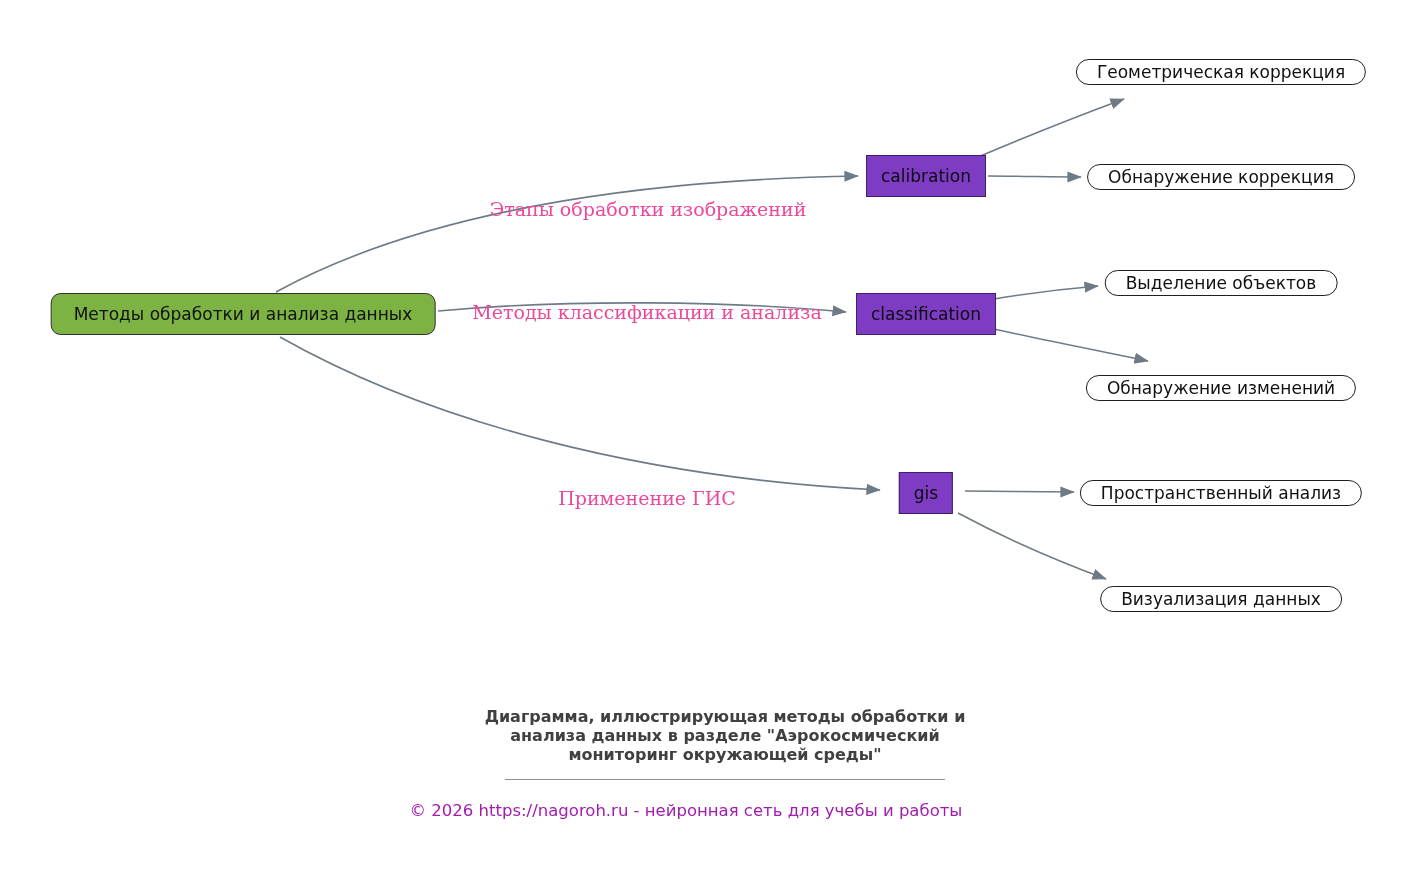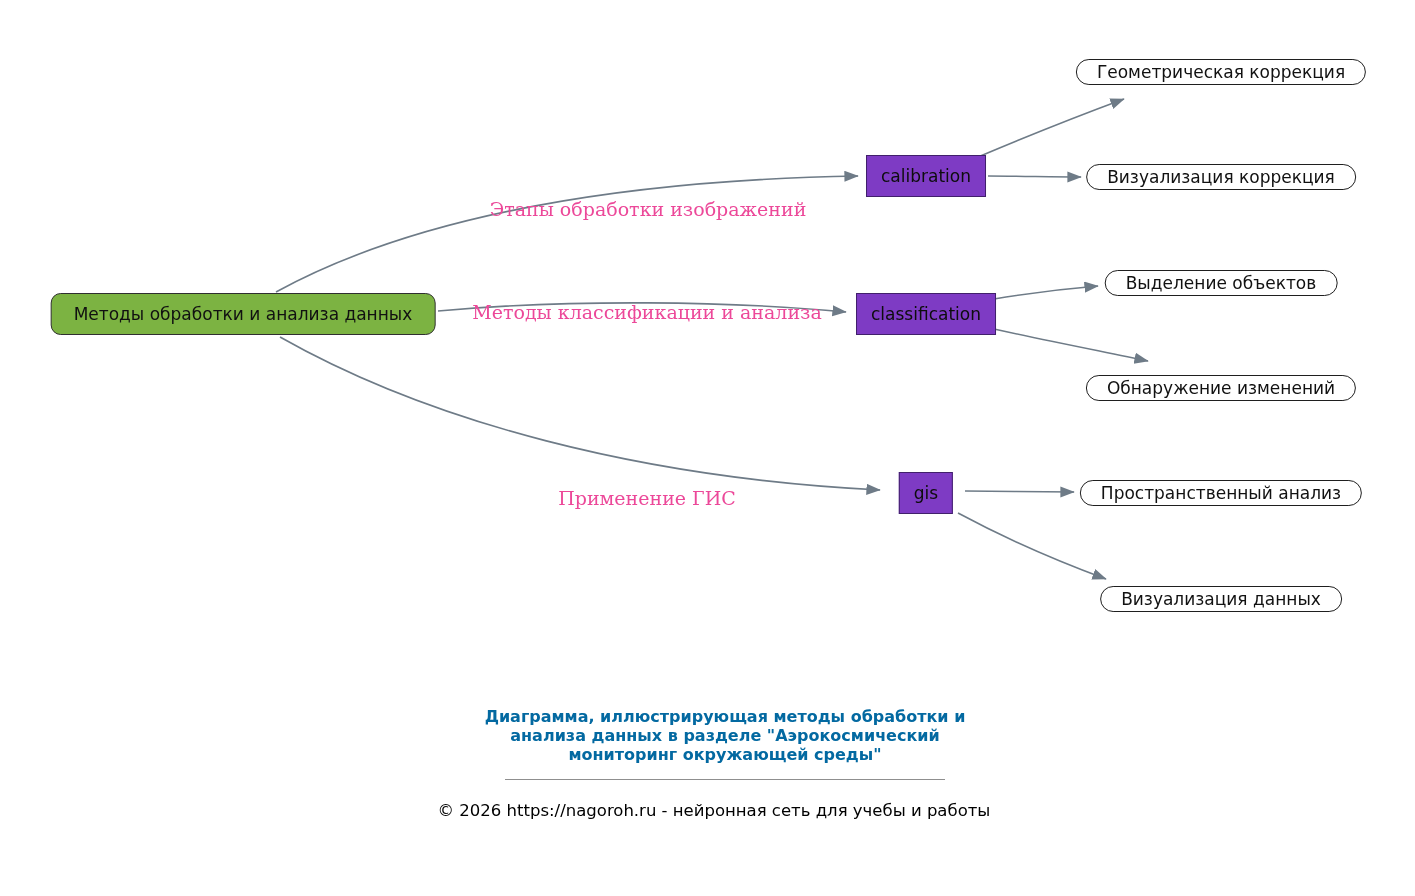--- a/index.html
+++ b/index.html
@@ -67,37 +67,37 @@
   #el-2 { left: 647px; top: 450px; margin-top: 48px; }
 
   .caption {
     position: absolute;
     left: 725px; top: 708px;
     transform: translateX(-50%);
     text-align: center;
     font-weight: bold;
     font-size: 16px;
     line-height: 1.18;
-    color: #0369a1;
+    color: #404040;
     white-space: nowrap;
     z-index: 1;
   }
   .divider {
     position: absolute;
     left: 505px; top: 779px;
     width: 440px;
     height: 0;
     border-top: 1px solid #8f8f8f;
   }
   .copyright {
     position: absolute;
-    left: 714px; top: 801px;
+    left: 686px; top: 801px;
     transform: translateX(-50%);
     font-size: 16.5px;
-    color: #000000;
+    color: #a21caf;
     white-space: nowrap;
     z-index: 1;
   }
 </style>
 </head>
 <body>
 
 <div class="canvas">
 
   <svg class="edges" width="1415" height="896" viewBox="0 0 1415 896">
@@ -122,21 +122,21 @@
     </g>
   </svg>
 
   <div class="node root">Методы обработки и анализа данных</div>
 
   <div class="node branch" id="n-calibration">calibration</div>
   <div class="node branch" id="n-classification">classification</div>
   <div class="node branch" id="n-gis">gis</div>
 
   <div class="node leaf" id="n-leaf-0">Геометрическая коррекция</div>
-  <div class="node leaf" id="n-leaf-1">Визуализация коррекция</div>
+  <div class="node leaf" id="n-leaf-1">Обнаружение коррекция</div>
   <div class="node leaf" id="n-leaf-2">Выделение объектов</div>
   <div class="node leaf" id="n-leaf-3">Обнаружение изменений</div>
   <div class="node leaf" id="n-leaf-4">Пространственный анализ</div>
   <div class="node leaf" id="n-leaf-5">Визуализация данных</div>
 
   <div class="edge-label" id="el-0">Этапы обработки изображений</div>
   <div class="edge-label" id="el-1">Методы классификации и анализа</div>
   <div class="edge-label" id="el-2">Применение ГИС</div>
 
   <div class="caption">

